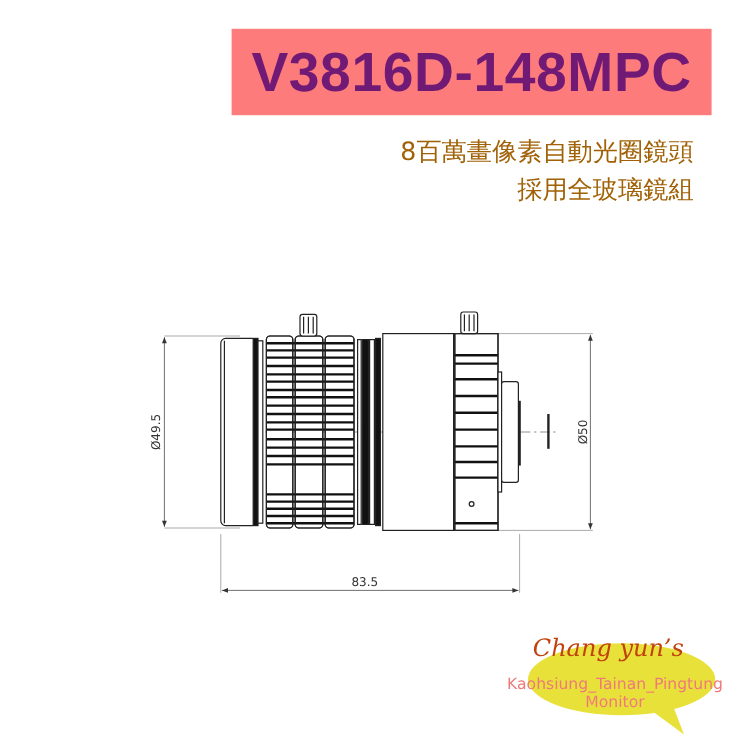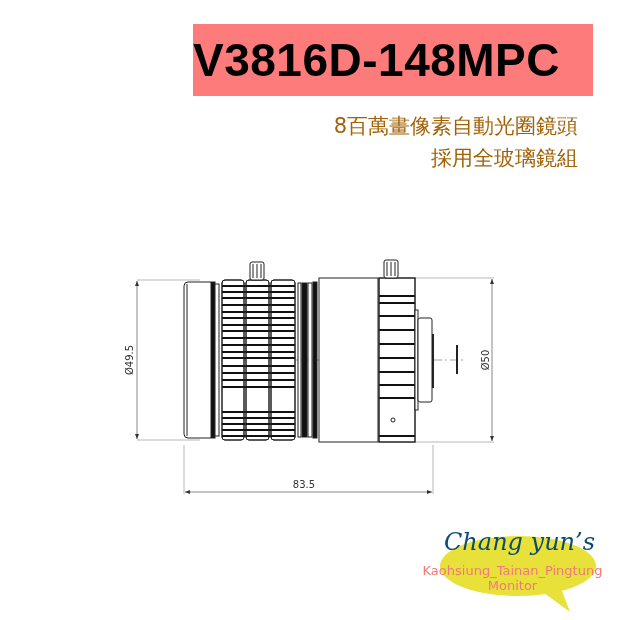--- a/index.html
+++ b/index.html
@@ -1,25 +1,25 @@
 <!DOCTYPE html>
 <html><head>
 <meta charset="utf-8">
 <style>
   html, body { margin:0; padding:0; background:#ffffff; }
   body { width:620px; height:620px; position:relative; overflow:hidden; font-family:"DejaVu Sans", sans-serif; }
   .title-banner { position:absolute; left:193px; top:24px; width:400px; height:72px; background:#fe7b7b; }
-  .title-text { position:absolute; left:0; right:0; top:8px; color:#000000; font-family:"Liberation Sans", sans-serif; font-weight:bold; font-size:46px; letter-spacing:0.5px; line-height:56px; }
+  .title-text { position:absolute; left:0; right:0; top:8px; text-align:center; color:#701a75; font-family:"Liberation Sans", sans-serif; font-weight:bold; font-size:46px; letter-spacing:0.5px; line-height:56px; }
   .subtitle { position:absolute; right:42px; text-align:right; color:#a16207; font-family:"DejaVu Sans", sans-serif; font-size:21px; line-height:26px; }
   .sub1 { top:113px; }
   .sub2 { top:145px;margin-left:15px; }
   .drawing { position:absolute; left:0; top:0; width:620px; height:620px; }
   .dim-text { font-family:"DejaVu Sans", sans-serif; font-size:10px; fill:#333; }
   .logo { position:absolute; left:420px; top:524px; width:195px; height:90px; }
-  .logo-name { position:absolute; left:24px; top:4px; font-family:"DejaVu Serif", serif; font-style:italic; font-size:24px; color:#0c4a6e; white-space:nowrap; }
+  .logo-name { position:absolute; left:24px; top:4px; font-family:"DejaVu Serif", serif; font-style:italic; font-size:20px; color:#c2410c; white-space:nowrap; }
   .logo-sub { position:absolute; left:0; width:185px; text-align:center; font-family:"DejaVu Sans", sans-serif; font-size:13px; color:#f07a7a; white-space:nowrap; line-height:14px; }
   .logo-sub1 { top:40px; }
   .logo-sub2 { top:55px; }
 </style>
 </head>
 <body>
 
 <div class="title-banner">
   <div class="title-text">V3816D-148MPC</div>
 </div>

